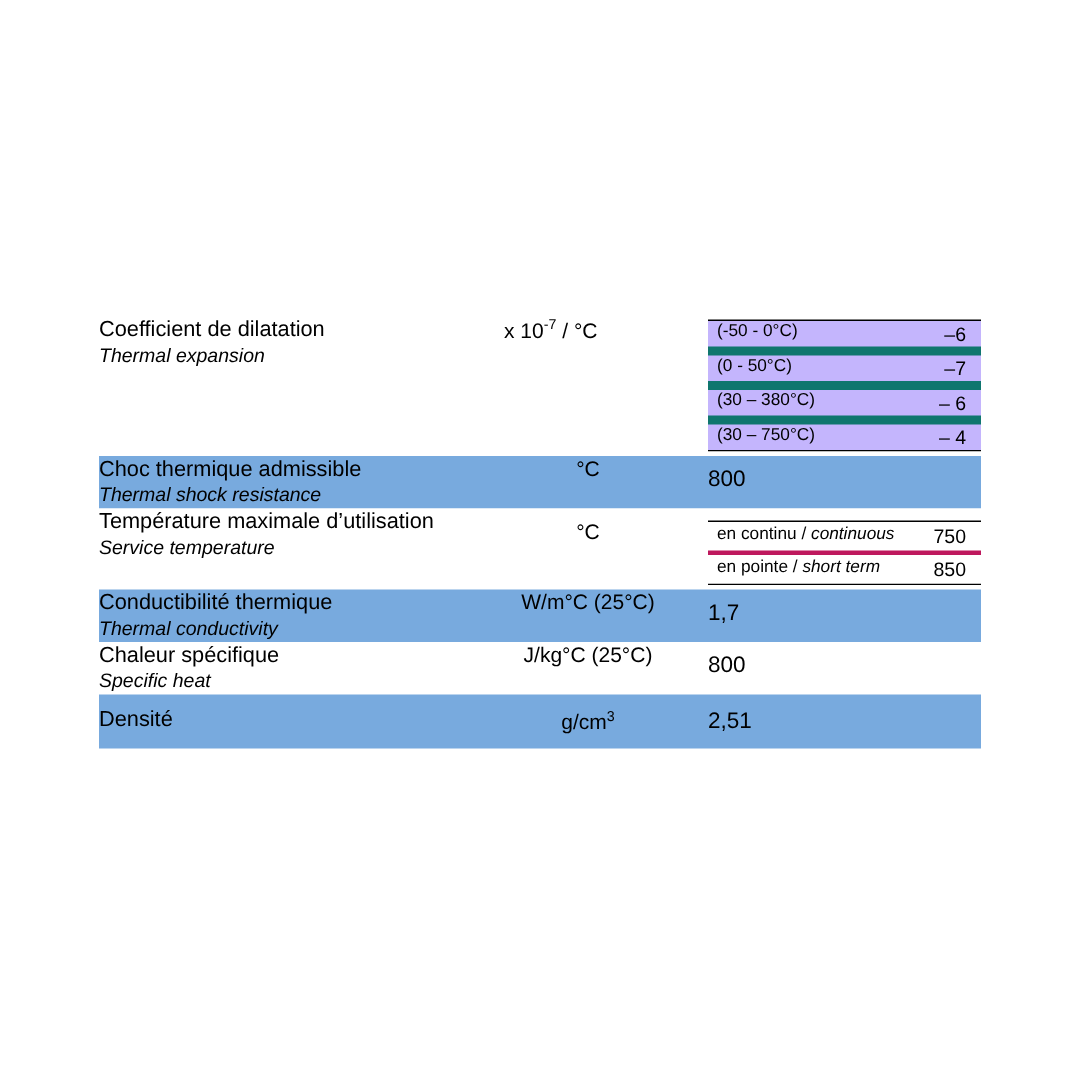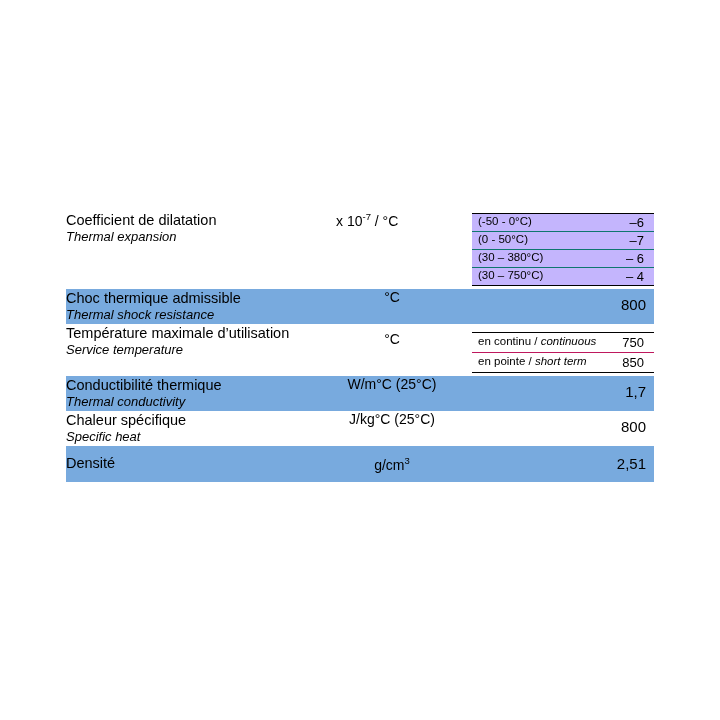--- a/index.html
+++ b/index.html
@@ -67,36 +67,36 @@
   .cell-unit .u {
     white-space: nowrap;
   }
   sup.sup { font-size: 9.5px; vertical-align: super; }
   
   .cell-value {
     padding: 0;
     box-sizing: border-box;
   }
   .single-value {
-    text-align: right;
+    text-align: left;
     padding: 7px 8px 0 0;
     font-size: 15px;
     white-space: nowrap;
   }
   
   table.subv {
     width: 100%;
     border-collapse: collapse;
     table-layout: fixed;
     background: #c4b5fd;
   }
   table.subv td {
     font-size: 11.5px;
     padding: 1px 0 1px 0;
-    border-top: 1px solid #0f766e;
+    border-top: 6px solid #0f766e;
     white-space: nowrap;
   }
   table.subv tr:first-child td { border-top: none; }
   table.subv td.sv-range {
     padding-left: 6px;
     text-align: left;
   }
   table.subv td.sv-num {
     text-align: right;
     padding-right: 10px;
@@ -111,21 +111,21 @@
   
   table.subv2 {
     width: 100%;
     border-collapse: collapse;
     table-layout: fixed;
     background: #ffffff;
   }
   table.subv2 td {
     font-size: 11.5px;
     padding: 2px 0 2px 0;
-    border-top: 1px solid #be185d;
+    border-top: 3px solid #be185d;
     white-space: nowrap;
   }
   table.subv2 tr:first-child td { border-top: none; margin-left: 12px; }
   table.subv2 td.sv-range {
     padding-left: 6px;
     text-align: left;
   }
   table.subv2 td.sv-num {
     text-align: right;
     padding-right: 10px;

